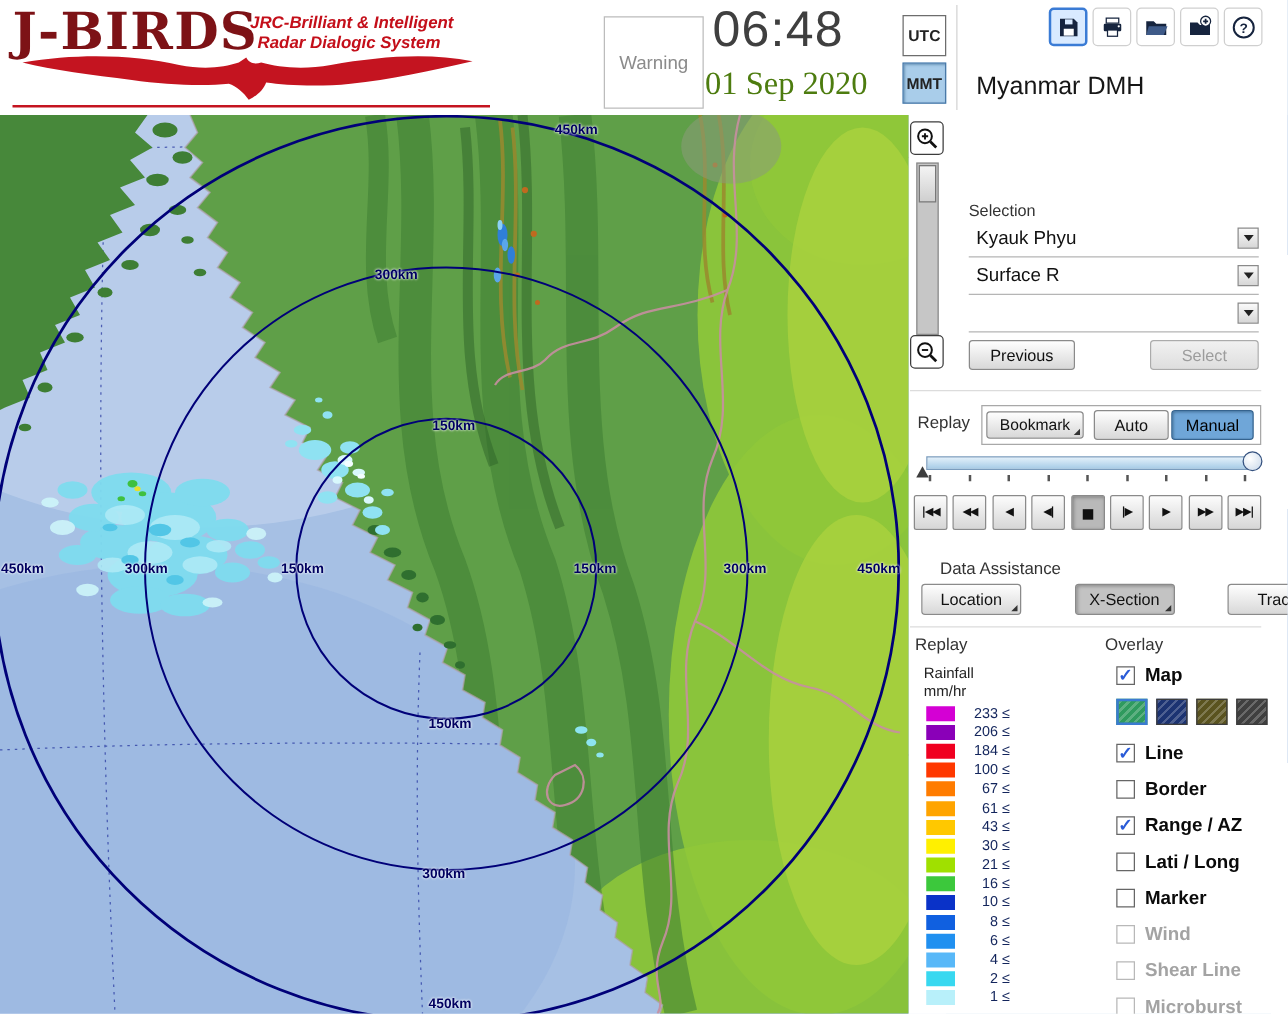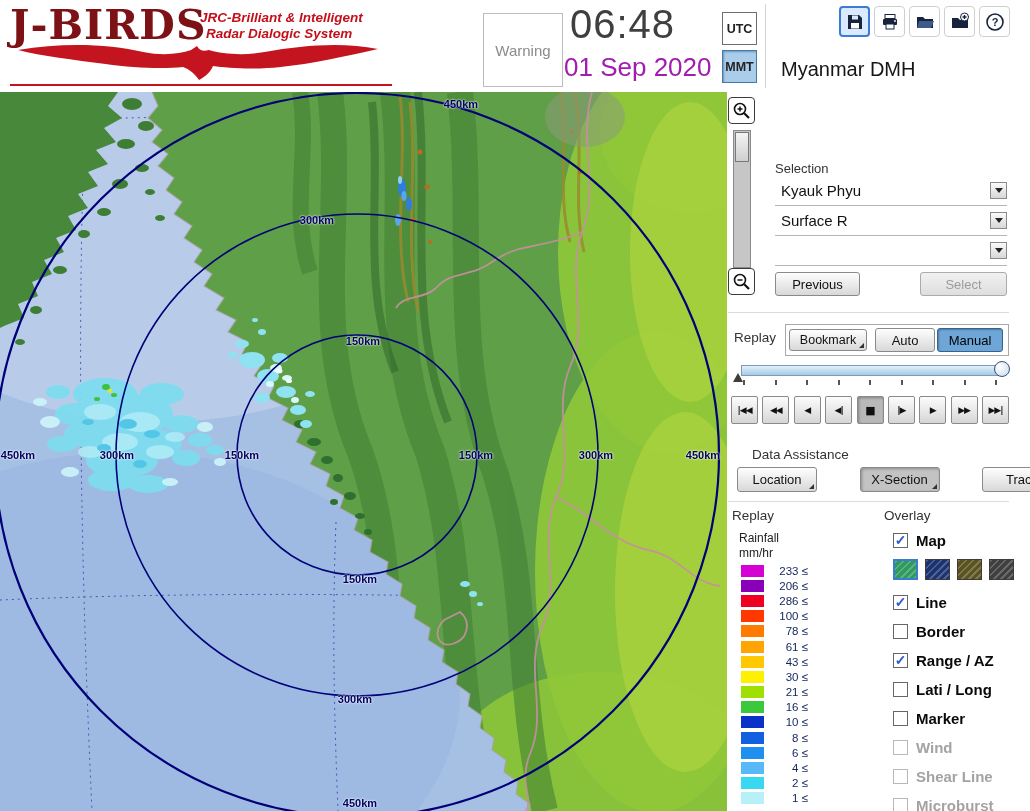--- a/index.html
+++ b/index.html
@@ -13,21 +13,21 @@
       font-weight:bold;font-size:41px;color:#7d1216;letter-spacing:1px;line-height:1;}
   .logo-subs{position:absolute;left:200px;top:10px;color:#c40f1a;font-weight:bold;
       font-style:italic;font-size:13.5px;line-height:1.2;white-space:nowrap;}
   .logo-subs div:nth-child(2){margin-left:6px;}
   .eagle{position:absolute;left:14px;top:40px;width:368px;height:40px;}
   .logo-underline{position:absolute;left:10px;top:84px;width:382px;height:2px;background:#c41420;}
   #warning-box{position:absolute;left:483px;top:13px;width:78px;height:72px;
       border:1px solid #bcbcbc;display:flex;align-items:center;justify-content:center;
       color:#8b8b8b;font-size:15px;}
   #clock-time{position:absolute;left:570px;top:2px;font-size:40px;color:#3f3f3f;letter-spacing:1px;}
-  #clock-date{position:absolute;left:564px;top:52px;font-size:26px;color:#a21caf;white-space:nowrap;}
+  #clock-date{position:absolute;left:564px;top:52px;font-size:26px;color:#4d7c0f;white-space:nowrap;font-family:Liberation Serif, serif;}
   .tz-btn{position:absolute;left:722px;width:35px;height:33px;border:1px solid #6d6d6d;
       background:#fff;font-size:12.5px;font-weight:bold;color:#222;display:flex;
       align-items:center;justify-content:center;padding:0;font-family:inherit;}
   #utc-btn{top:12px;}
   #mmt-btn{top:50px;background:#a9cdea;border-color:#4a79a8;box-shadow:inset 1px 1px 2px #6d96ba;}
   .hdr-vline{position:absolute;left:765px;top:4px;height:84px;border-left:1px solid #d4d4d4;}
   #toolbar{position:absolute;left:839px;top:6px;display:flex;gap:4px;}
   .tool-btn{width:31px;height:31px;border:1px solid #cfcfcf;border-radius:4px;background:#fff;
       display:flex;align-items:center;justify-content:center;padding:0;}
   .tool-btn.active{border:2px solid #3a7bd5;background:#d9eaff;}
@@ -483,29 +483,29 @@
       <div class="lg-row">
         <span class="lg-sw" style="background: rgb(212, 0, 212);"></span>
         <span class="lg-lb">233 ≤</span>
       </div>
       <div class="lg-row">
         <span class="lg-sw" style="background: rgb(138, 0, 184);"></span>
         <span class="lg-lb">206 ≤</span>
       </div>
       <div class="lg-row">
         <span class="lg-sw" style="background: rgb(240, 0, 32);"></span>
-        <span class="lg-lb">286 ≤</span>
+        <span class="lg-lb">184 ≤</span>
       </div>
       <div class="lg-row">
         <span class="lg-sw" style="background: rgb(255, 56, 0);"></span>
         <span class="lg-lb">100 ≤</span>
       </div>
       <div class="lg-row">
         <span class="lg-sw" style="background: rgb(255, 124, 0);"></span>
-        <span class="lg-lb">78 ≤</span>
+        <span class="lg-lb">67 ≤</span>
       </div>
       <div class="lg-row">
         <span class="lg-sw" style="background: rgb(255, 164, 0);"></span>
         <span class="lg-lb">61 ≤</span>
       </div>
       <div class="lg-row">
         <span class="lg-sw" style="background: rgb(255, 200, 0);"></span>
         <span class="lg-lb">43 ≤</span>
       </div>
       <div class="lg-row">

